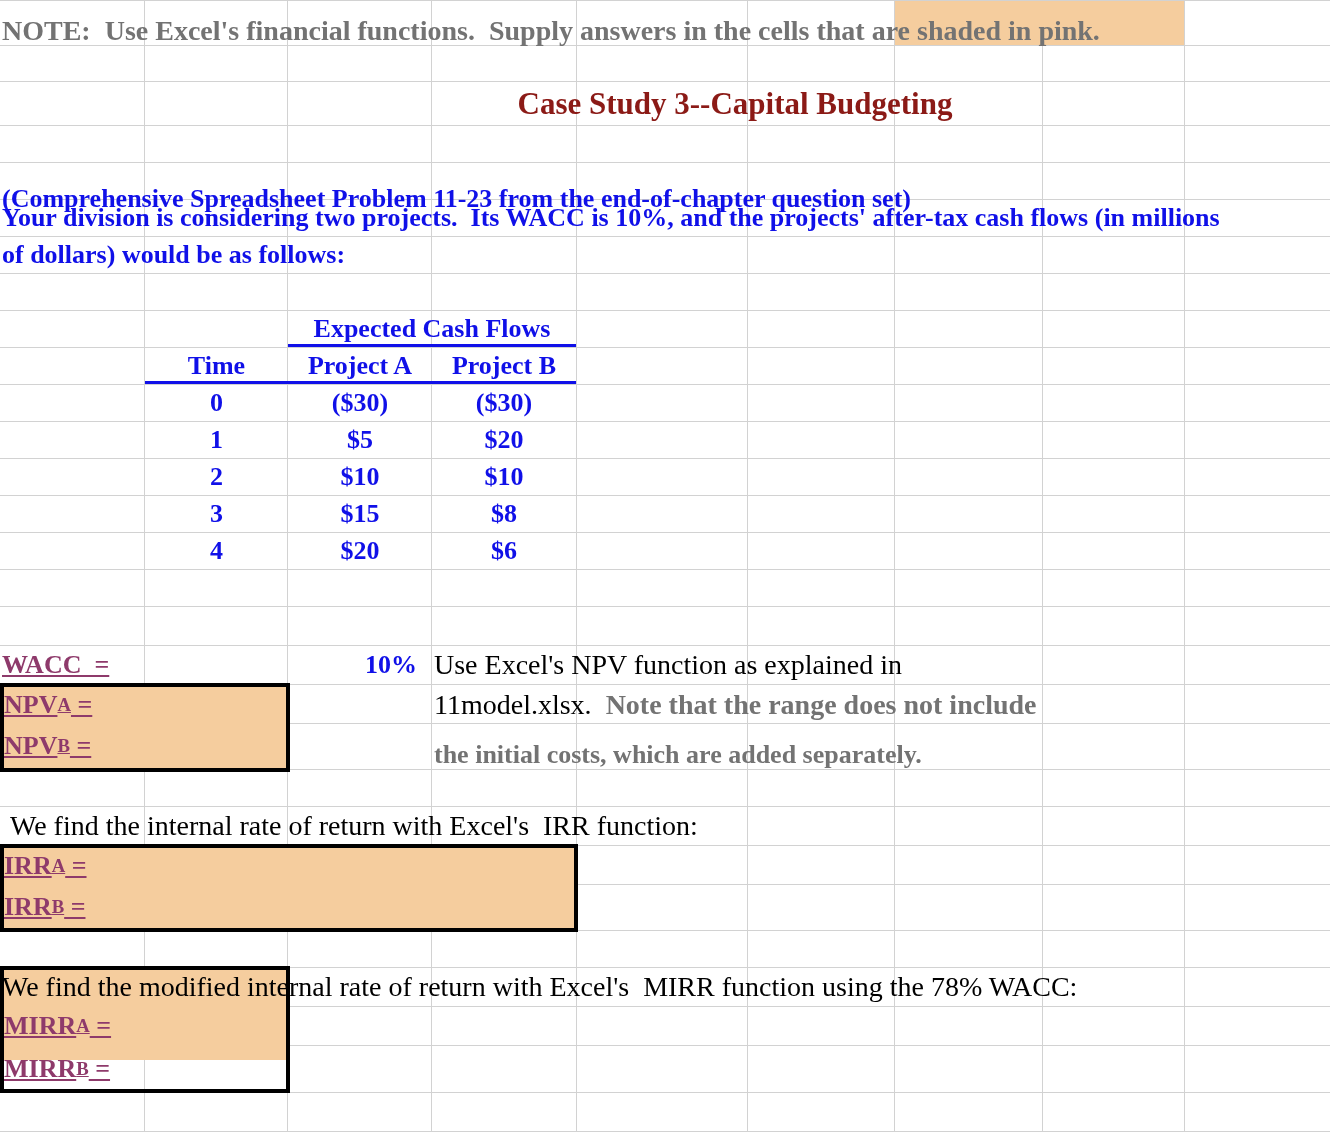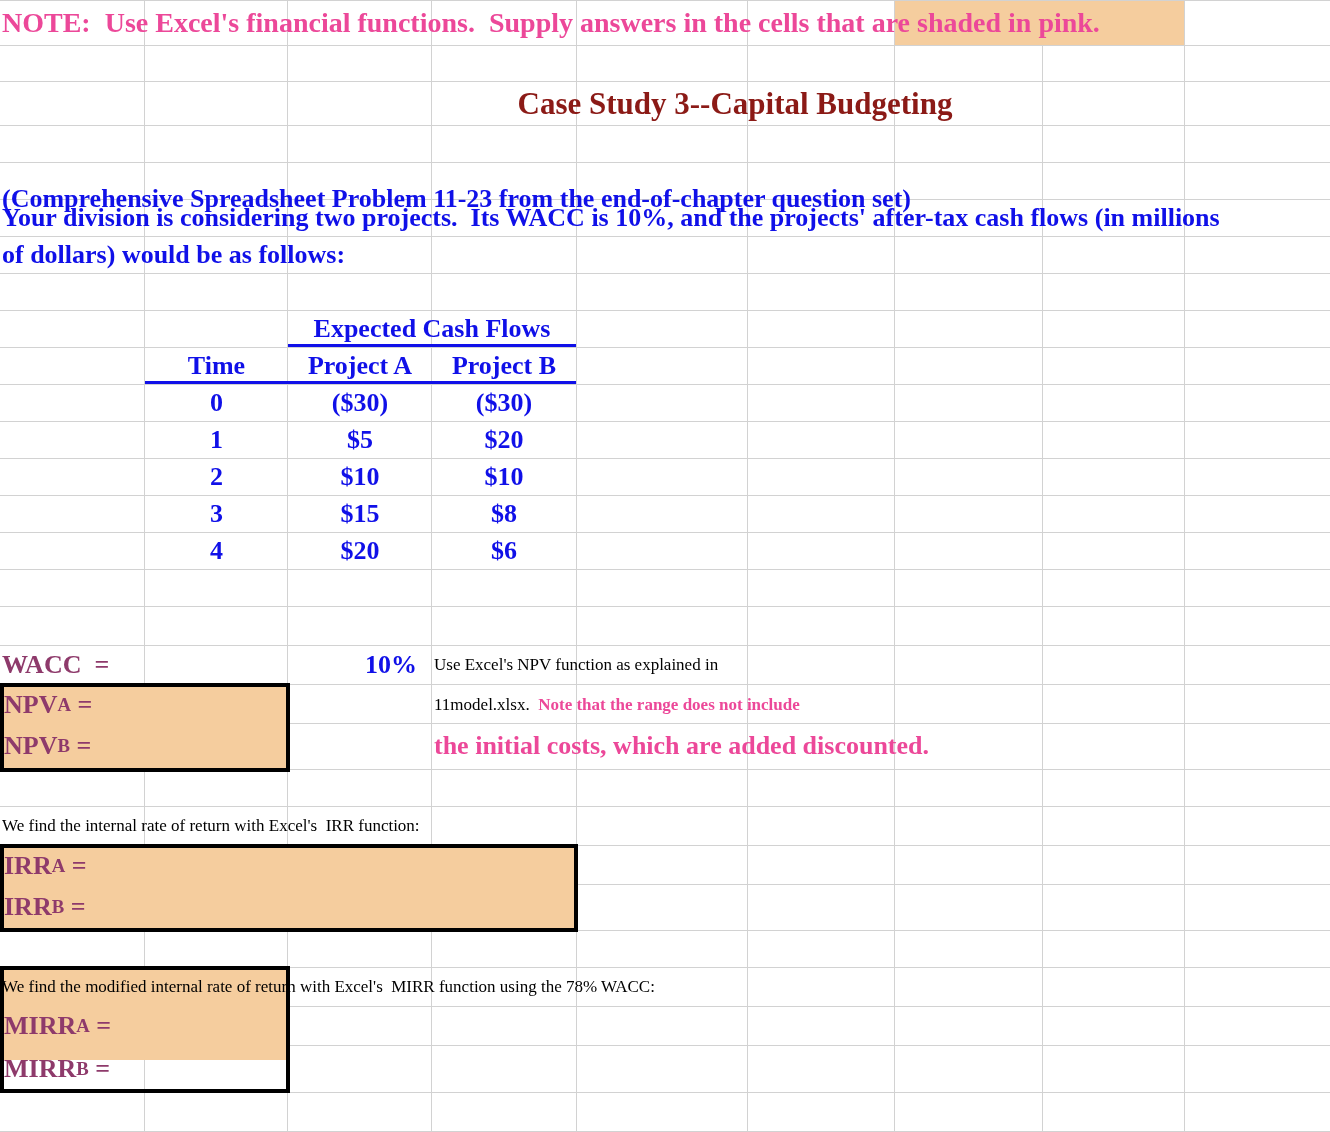--- a/index.html
+++ b/index.html
@@ -59,31 +59,31 @@
   }
 
   
   .brule {
     position: absolute;
     background: #1010E8;
     height: 3px;
   }
 
   
-  .t-red     { color: #ec4899; }
+  .t-red     { color: #737373; align-items: flex-end; }
   .t-blue    { color: #1010E8; }
   .t-darkred { color: #8B1A16; }
-  .t-purple  { color: #8E3A6B; }
+  .t-purple  { color: #8E3A6B; text-decoration: underline; }
   .t-black   { color: #000000; }
 
   .f-note     { font-size: 28px; font-weight: bold; }
   .f-title    { font-size: 31px; font-weight: bold; }
   .f-body     { font-size: 26px; font-weight: bold; }
   .f-table    { font-size: 26px; font-weight: bold; }
-  .f-plain    { font-size: 17px; font-weight: normal; }
+  .f-plain    { font-size: 28px; font-weight: normal; }
 
   .sub {
     font-size: 0.72em;
     vertical-align: sub;
     line-height: 0;
   }
   .seg { white-space: pre; }
 </style>
 </head>
 <body>
@@ -243,24 +243,24 @@
 
   <div class="box-border" style="left:0px; top:683px; width:290px; height:89px;"></div>
 
   <div class="cell c-left f-plain t-black" style="left:434px; top:645px; width:620px; height:39px;">
     <span>Use Excel's NPV function as explained in</span>
   </div>
   <div class="cell c-left f-plain" style="left:434px; top:685px; width:620px; height:39px;">
     <span class="t-black seg">11model.xlsx.  </span><span class="t-red seg" style="font-weight:bold;">Note that the range does not include</span>
   </div>
   <div class="cell c-left f-body t-red" style="left:434px; top:724px; width:620px; height:44px;">
-    <span>the initial costs, which are added discounted.</span>
-  </div>
-
-  <div class="cell c-left f-plain t-black" style="left:2px; top:806px; width:750px; height:39px;">
+    <span>the initial costs, which are added separately.</span>
+  </div>
+
+  <div class="cell c-left f-plain t-black" style="left:10px; top:806px; width:750px; height:39px;">
     <span>We find the internal rate of return with Excel's  IRR function:</span>
   </div>
 
   <div class="cell c-left f-body t-purple" style="left:4px; top:846px; width:140px; height:39px;">
     <span>IRR</span><span class="sub">A</span><span> =</span>
   </div>
   <div class="cell c-right f-body t-black" style="left:145px; top:846px; width:140px; height:39px; padding-right:8px;">
     <span></span>
   </div>
 

